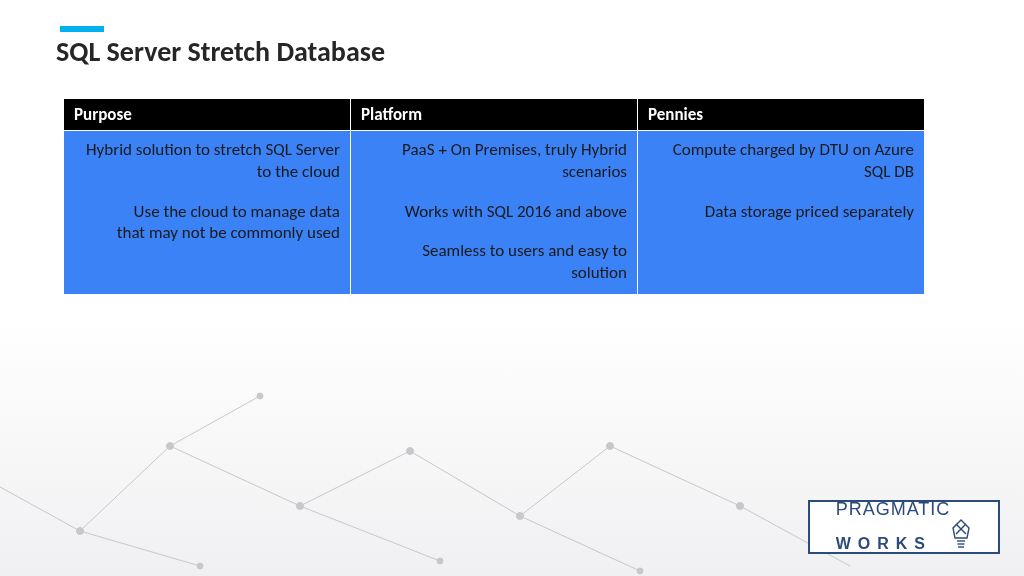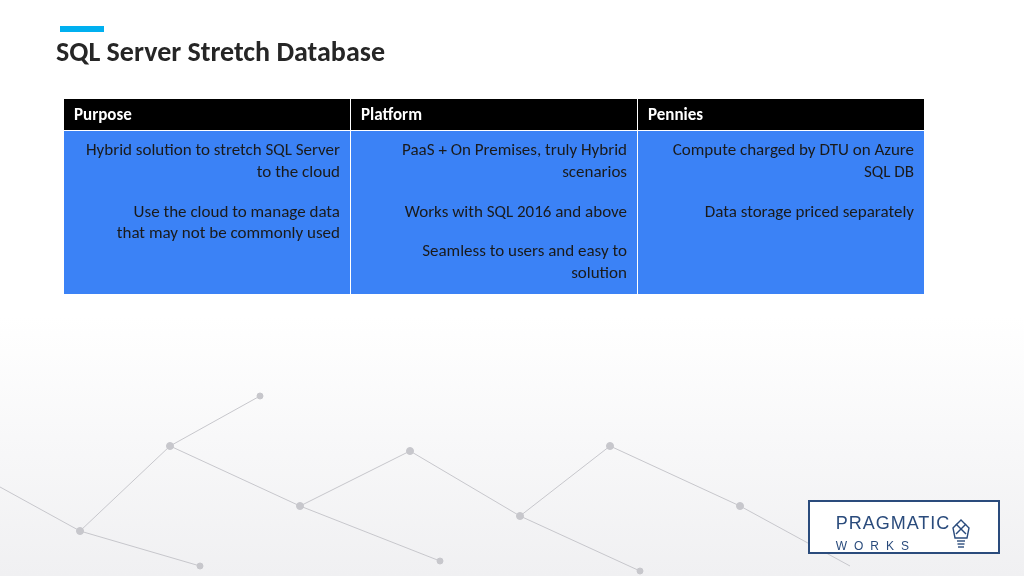--- a/index.html
+++ b/index.html
@@ -81,25 +81,25 @@
     line-height: 1;
     text-align: left;
   }
   .logo-top {
     font-size: 18px;
     font-weight: 400;
     letter-spacing: 1px;
     font-family: Arial, sans-serif;
   }
   .logo-bottom {
-    font-size: 12px;
-    font-weight: 400;
+    font-size: 16px;
+    font-weight: 700;
     letter-spacing: 7px;
     font-family: Arial, sans-serif;
-    margin-top: 8px;
+    margin-top: 18px;
   }
   .logo-bulb {
     flex: 0 0 auto;
   }
 </style>
 </head>
 <body>
 
 <div class="accent-bar"></div>
 

